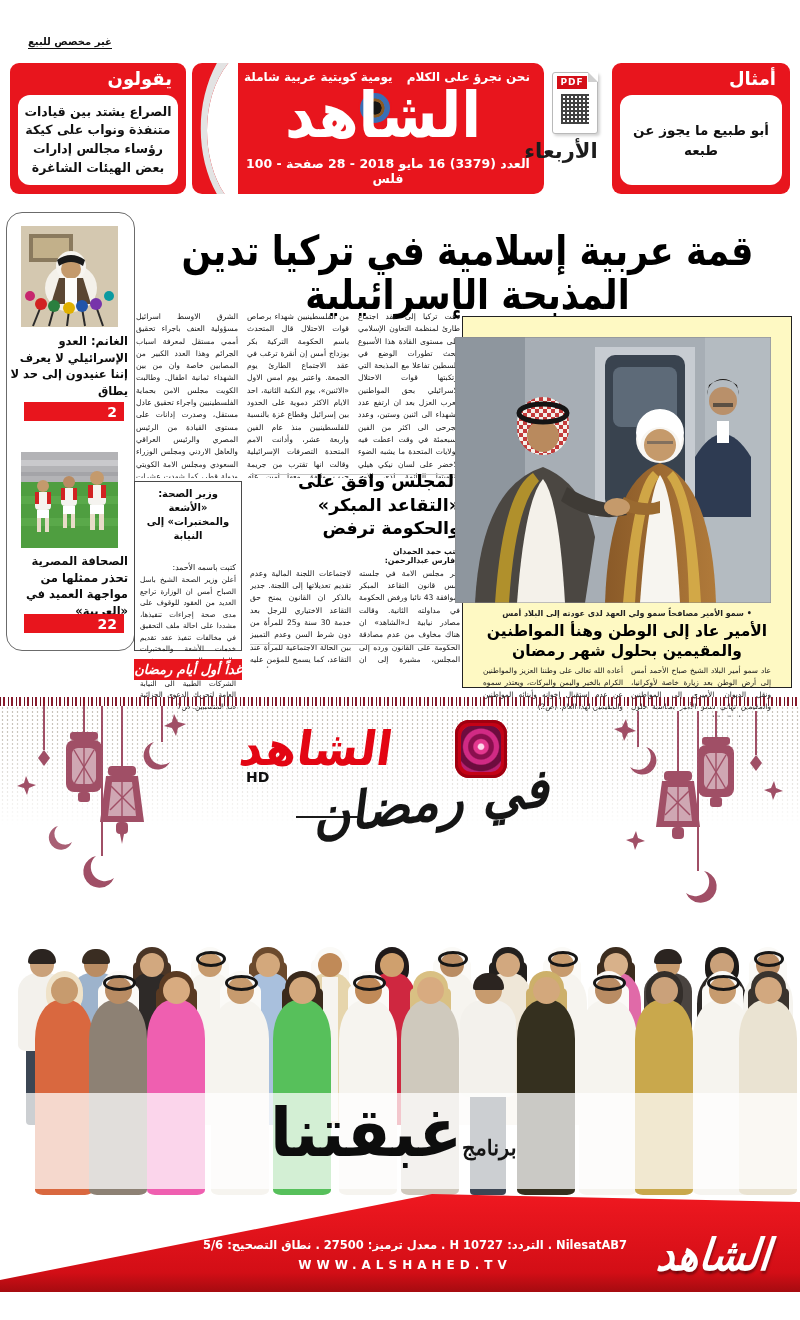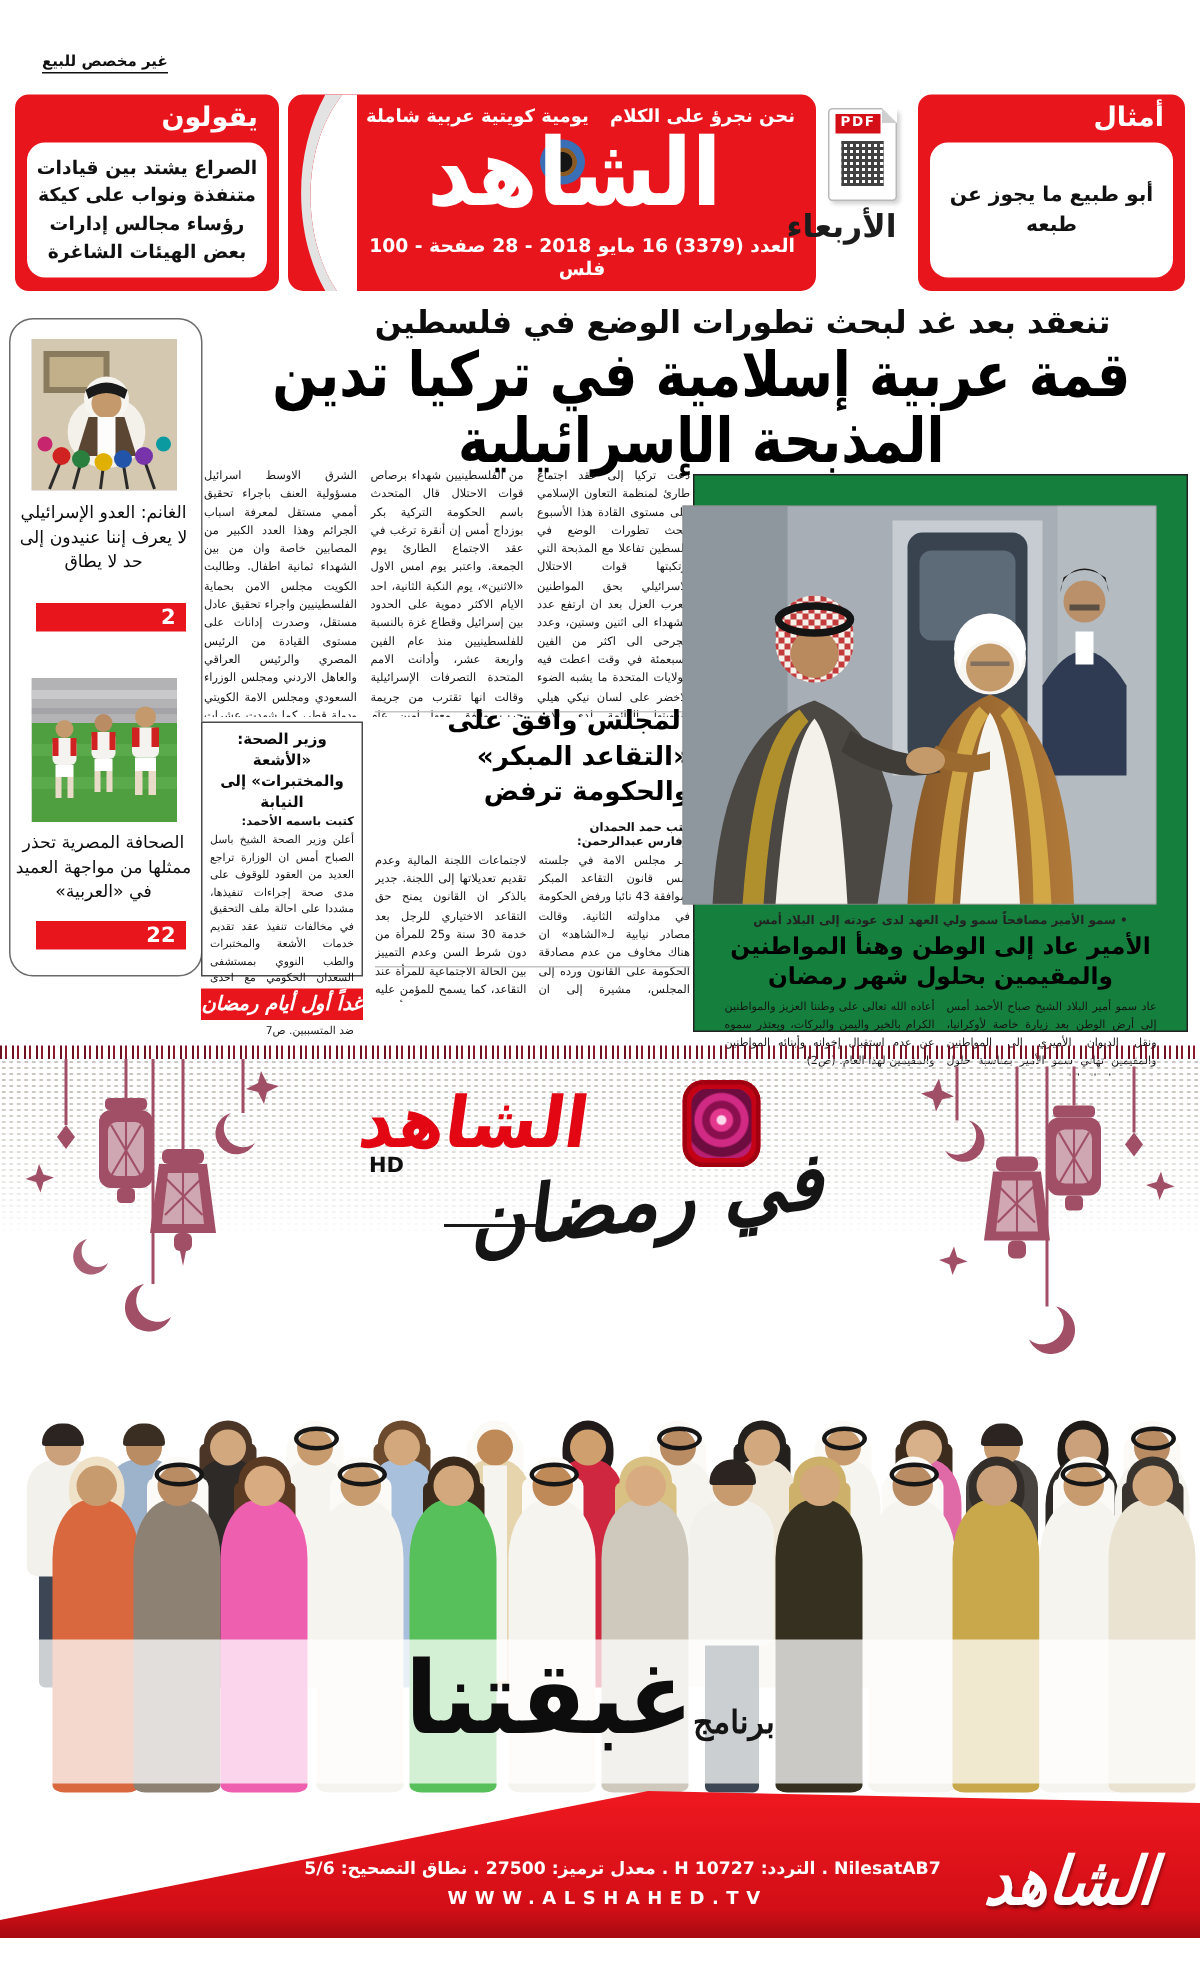--- a/index.html
+++ b/index.html
@@ -35,44 +35,44 @@
   .fold{position:absolute;top:-1px;right:-1px;width:0;height:0;border-left:10px solid #cfcfcf;border-top:10px solid #fff;}
   .day{left:518px;top:139px;width:86px;text-align:center;font-size:21px;font-weight:900;color:#1c1c1c;}
 
   
   .kick{left:200px;top:203px;width:590px;text-align:center;font-size:21px;font-weight:900;color:#0d0d0d;}
   .head1{left:140px;top:230px;width:655px;text-align:center;font-size:35px;font-weight:900;color:#000;transform:scaleY(1.18);transform-origin:top center;letter-spacing:-1px;line-height:1.05;}
 
   
   .sframe{left:6px;top:212px;width:127px;height:437px;border:1px solid #6b6b6b;border-radius:16px;}
   .sphoto{left:21px;width:97px;overflow:hidden;background:#ccc;}
-  .stitle{left:10px;width:118px;text-align:center;font-size:11.5px;font-weight:400;color:#0c0c0c;line-height:1.45;}
+  .stitle{left:10px;width:118px;text-align:right;font-size:11.5px;font-weight:700;color:#0c0c0c;line-height:1.45;}
   .sbar{left:24px;width:100px;height:19px;color:#fff;font-size:14px;font-weight:900;padding:0 7px;box-sizing:border-box;display:flex;align-items:center;justify-content:flex-end;direction:ltr;}
 
   
   .leadcols{left:136px;top:311px;width:324px;height:167px;display:flex;gap:9px;direction:rtl;}
   .lcol{flex:1;font-size:7.6px;line-height:1.62;text-align:justify;color:#141414;font-weight:500;overflow:hidden;}
   .thinrule{height:1px;background:#c4c4c4;}
 
   
   .health{left:134px;top:481px;width:108px;height:170px;border:1.4px solid #4a4a4a;padding:5px 5px;box-sizing:border-box;background:#fff;}
   .health .ht2{font-size:10px;font-weight:900;text-align:center;color:#0b0b0b;line-height:1.4;}
-  .health .by{font-size:7.8px;font-weight:bold;margin-top:0;color:#111;}
+  .health .by{font-size:7.8px;font-weight:normal;margin-top:20px;color:#111;}
   .health .bd{font-size:7.2px;line-height:1.6;text-align:justify;color:#151515;margin-top:2px;}
   .rstrip{left:134px;top:659px;width:108px;height:21px;display:flex;align-items:center;justify-content:center;font-size:13px;font-weight:900;color:#fff;font-style:italic;}
 
   
   .majlis{left:250px;top:464px;width:210px;}
   .majlis .mh{font-size:17.5px;font-weight:900;color:#000;line-height:1.35;text-align:right;padding-top:6px;}
   .majlis .by{font-size:7.8px;font-weight:bold;white-space:pre-line;margin:6px 0 3px;color:#111;}
   .mcols{display:flex;gap:8px;direction:rtl;height:100px;}
   .mcols .lcol{font-size:7.6px;}
 
   
-  .amir{left:462px;top:316px;width:330px;height:372px;border:1.4px solid #222;box-sizing:border-box;padding:20px;background:#15803d;}
+  .amir{left:462px;top:316px;width:330px;height:372px;border:1.4px solid #222;box-sizing:border-box;padding:20px;background:#fef9c3;}
   .amir .cap{font-size:8px;text-align:center;color:#222;margin-top:2px;font-weight:bold;}
   .amir .ah{font-size:15.5px;font-weight:900;text-align:center;color:#000;margin-top:3px;line-height:1.3;}
   .acols{display:flex;gap:8px;direction:rtl;margin-top:4px;height:52px;}
   .acols .lcol{font-size:7.4px;}
 
   
   .ticks{left:0;top:697px;width:800px;height:9px;background:
      repeating-linear-gradient(90deg,#6d1022 0 1.5px,rgba(0,0,0,0) 1.5px 3.5px,#8a1a2c 3.5px 5px,rgba(0,0,0,0) 5px 8px);}
   .speckle{left:0;top:706px;width:800px;height:120px;background-image:radial-gradient(#c9c4bc 1px,transparent 1.2px);background-size:5px 4px;
      -webkit-mask-image:linear-gradient(#000 20%,transparent);mask-image:linear-gradient(#000 20%,transparent);}
@@ -130,21 +130,20 @@
     <div class="qr"></div>
     <div class="fold"></div>
   </div>
   <div class="abs day">الأربعاء</div>
 
   <div class="abs red hbox prov">
     <div class="ht">أمثال</div>
     <div class="hin">أبو طبيع ما يجوز عن طبعه</div>
   </div>
 
-  <div class="abs kick">تنعقد بعد غد لبحث تطورات الوضع في فلسطين</div>
   <div class="abs head1">قمة عربية إسلامية في تركيا تدين المذبحة الإسرائيلية</div>
 
   <div class="abs sframe"></div>
 
   <div class="abs sphoto" style="top:226px;height:101px;">
     <svg width="97" height="101" viewBox="0 0 97 101">
       <rect width="97" height="101" fill="#d4c8b0"></rect>
       <rect x="8" y="8" width="44" height="28" fill="#8a7a5e"></rect>
         <rect x="12" y="12" width="36" height="20" fill="#c2b08a"></rect>
       <ellipse cx="50" cy="62" rx="26" ry="24" fill="#f4f1ea"></ellipse>

